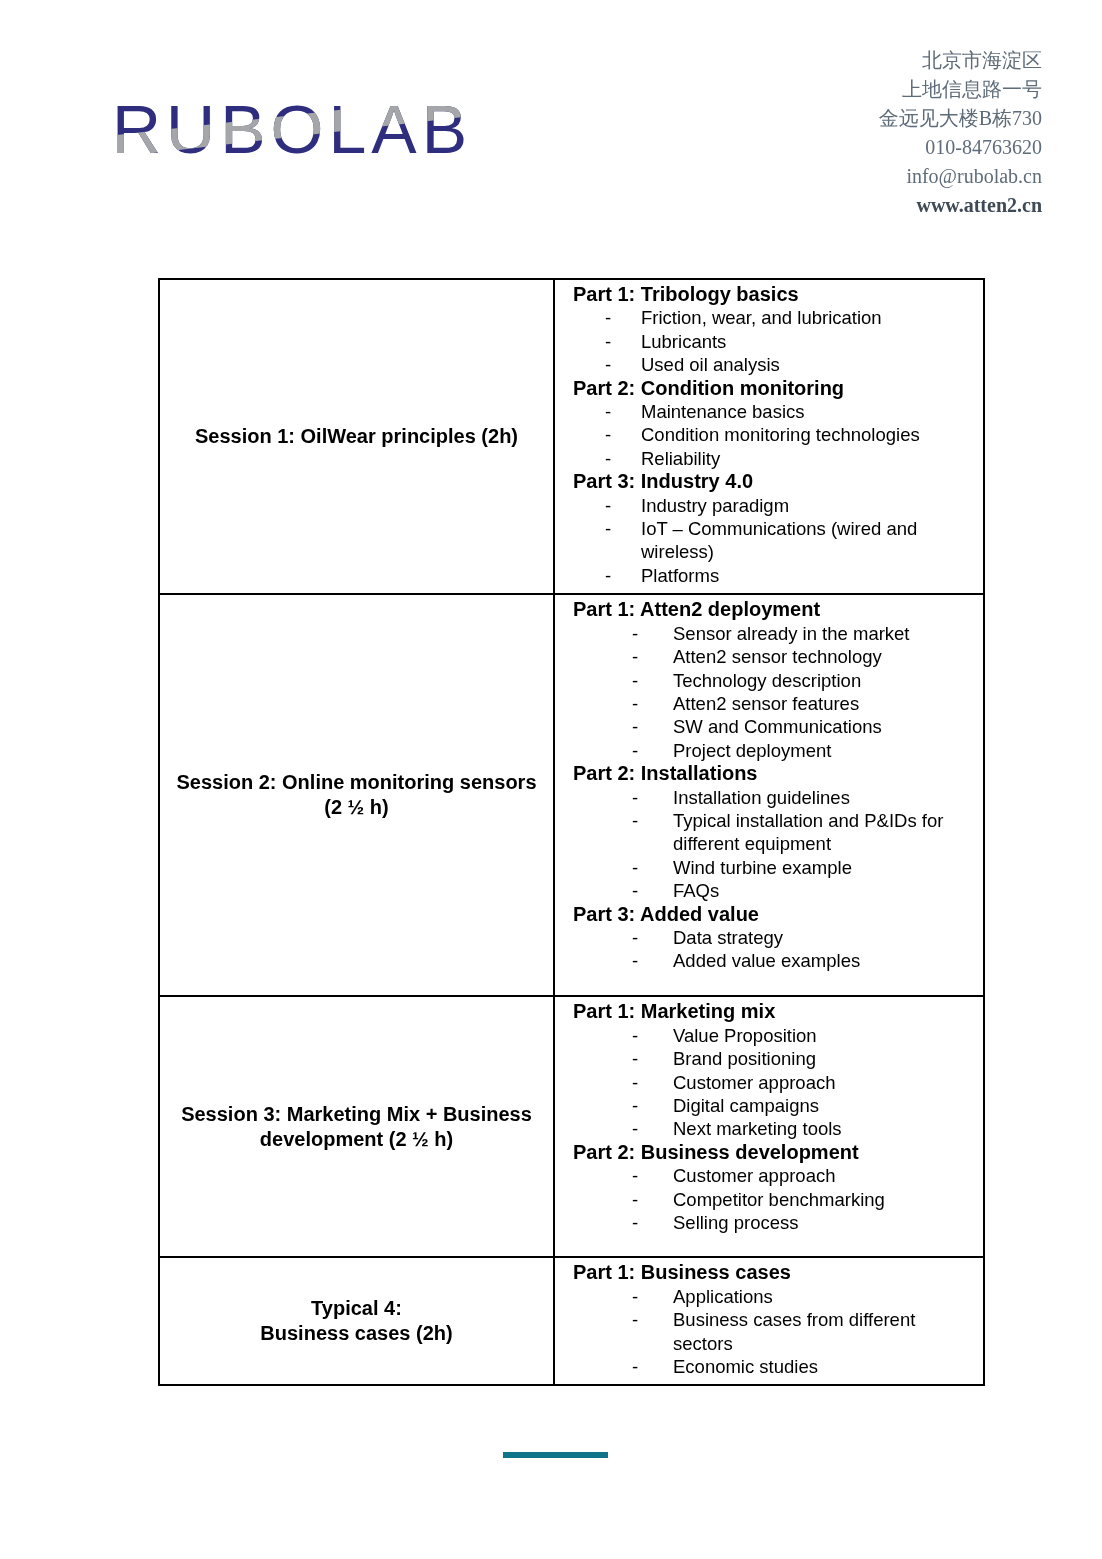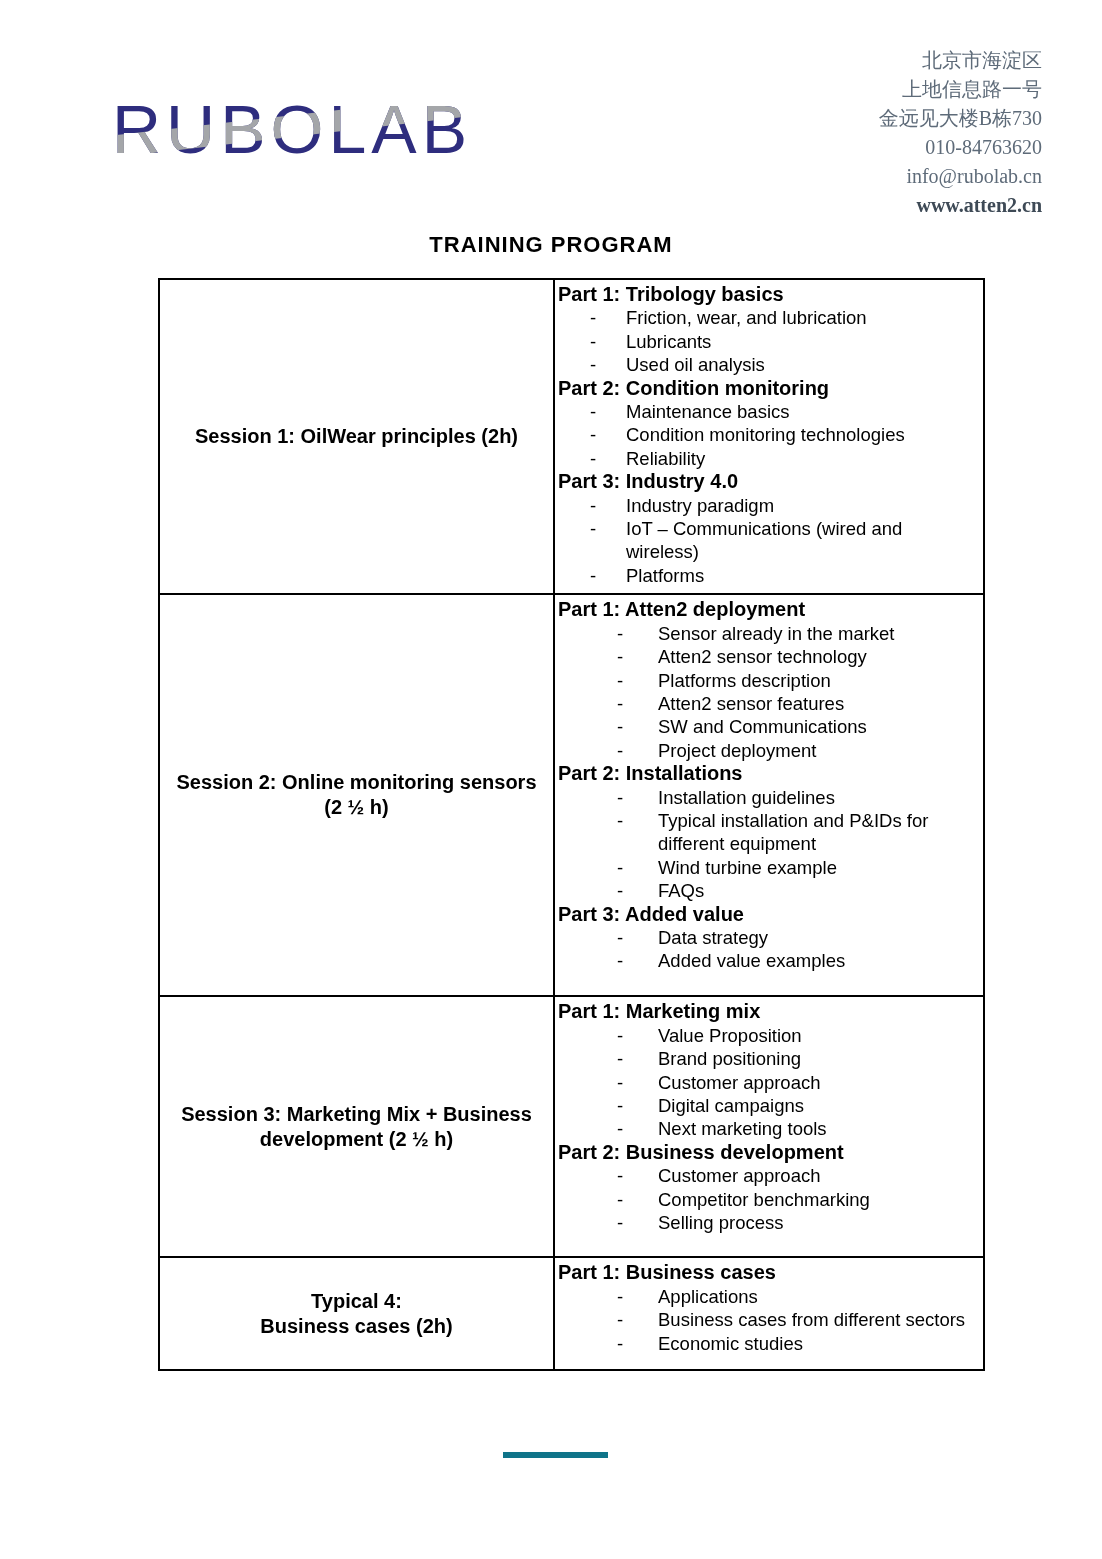--- a/index.html
+++ b/index.html
@@ -81,21 +81,21 @@
   td.session-cell {
     width: 395px;
     text-align: center;
     vertical-align: middle;
     font-weight: bold;
     font-size: 20px;
     line-height: 25px;
     padding: 4px;
   }
   td.content-cell {
-    padding: 3px 6px 6px 3px;
+    padding: 3px 6px 6px 18px;
   }
 
   .part-header {
     font-weight: bold;
     font-size: 20px;
     line-height: 23.4px;
     white-space: nowrap;
   }
   .bullet-line {
     display: flex;
@@ -130,21 +130,20 @@
 
   <div class="contact" style="color: rgb(94, 107, 121);">
     <div class="contact-line">北京市海淀区</div>
     <div class="contact-line">上地信息路一号</div>
     <div class="contact-line">金远见大楼B栋730</div>
     <div class="contact-line">010-84763620</div>
     <div class="contact-line">info@rubolab.cn</div>
     <div class="contact-line contact-website" style="color: rgb(62, 74, 86);">www.atten2.cn</div>
   </div>
 
-  <div class="doc-title">TRAINING PROGRAM</div>
 
   <table class="program-table">
     <tbody>
         <tr>
           <td class="session-cell">
             <div class="session-line">Session 1: OilWear principles (2h)</div>
           </td>
           <td class="content-cell indent-a">
             <div class="part-header">Part 1: Tribology basics</div>
             <div class="bullet-line">
@@ -197,21 +196,21 @@
             <div class="bullet-line">
               <span class="dash">-</span>
               <span class="bullet-text">Sensor already in the market</span>
             </div>
             <div class="bullet-line">
               <span class="dash">-</span>
               <span class="bullet-text">Atten2 sensor technology</span>
             </div>
             <div class="bullet-line">
               <span class="dash">-</span>
-              <span class="bullet-text">Platforms description</span>
+              <span class="bullet-text">Technology description</span>
             </div>
             <div class="bullet-line">
               <span class="dash">-</span>
               <span class="bullet-text">Atten2 sensor features</span>
             </div>
             <div class="bullet-line">
               <span class="dash">-</span>
               <span class="bullet-text">SW and Communications</span>
             </div>
             <div class="bullet-line">

